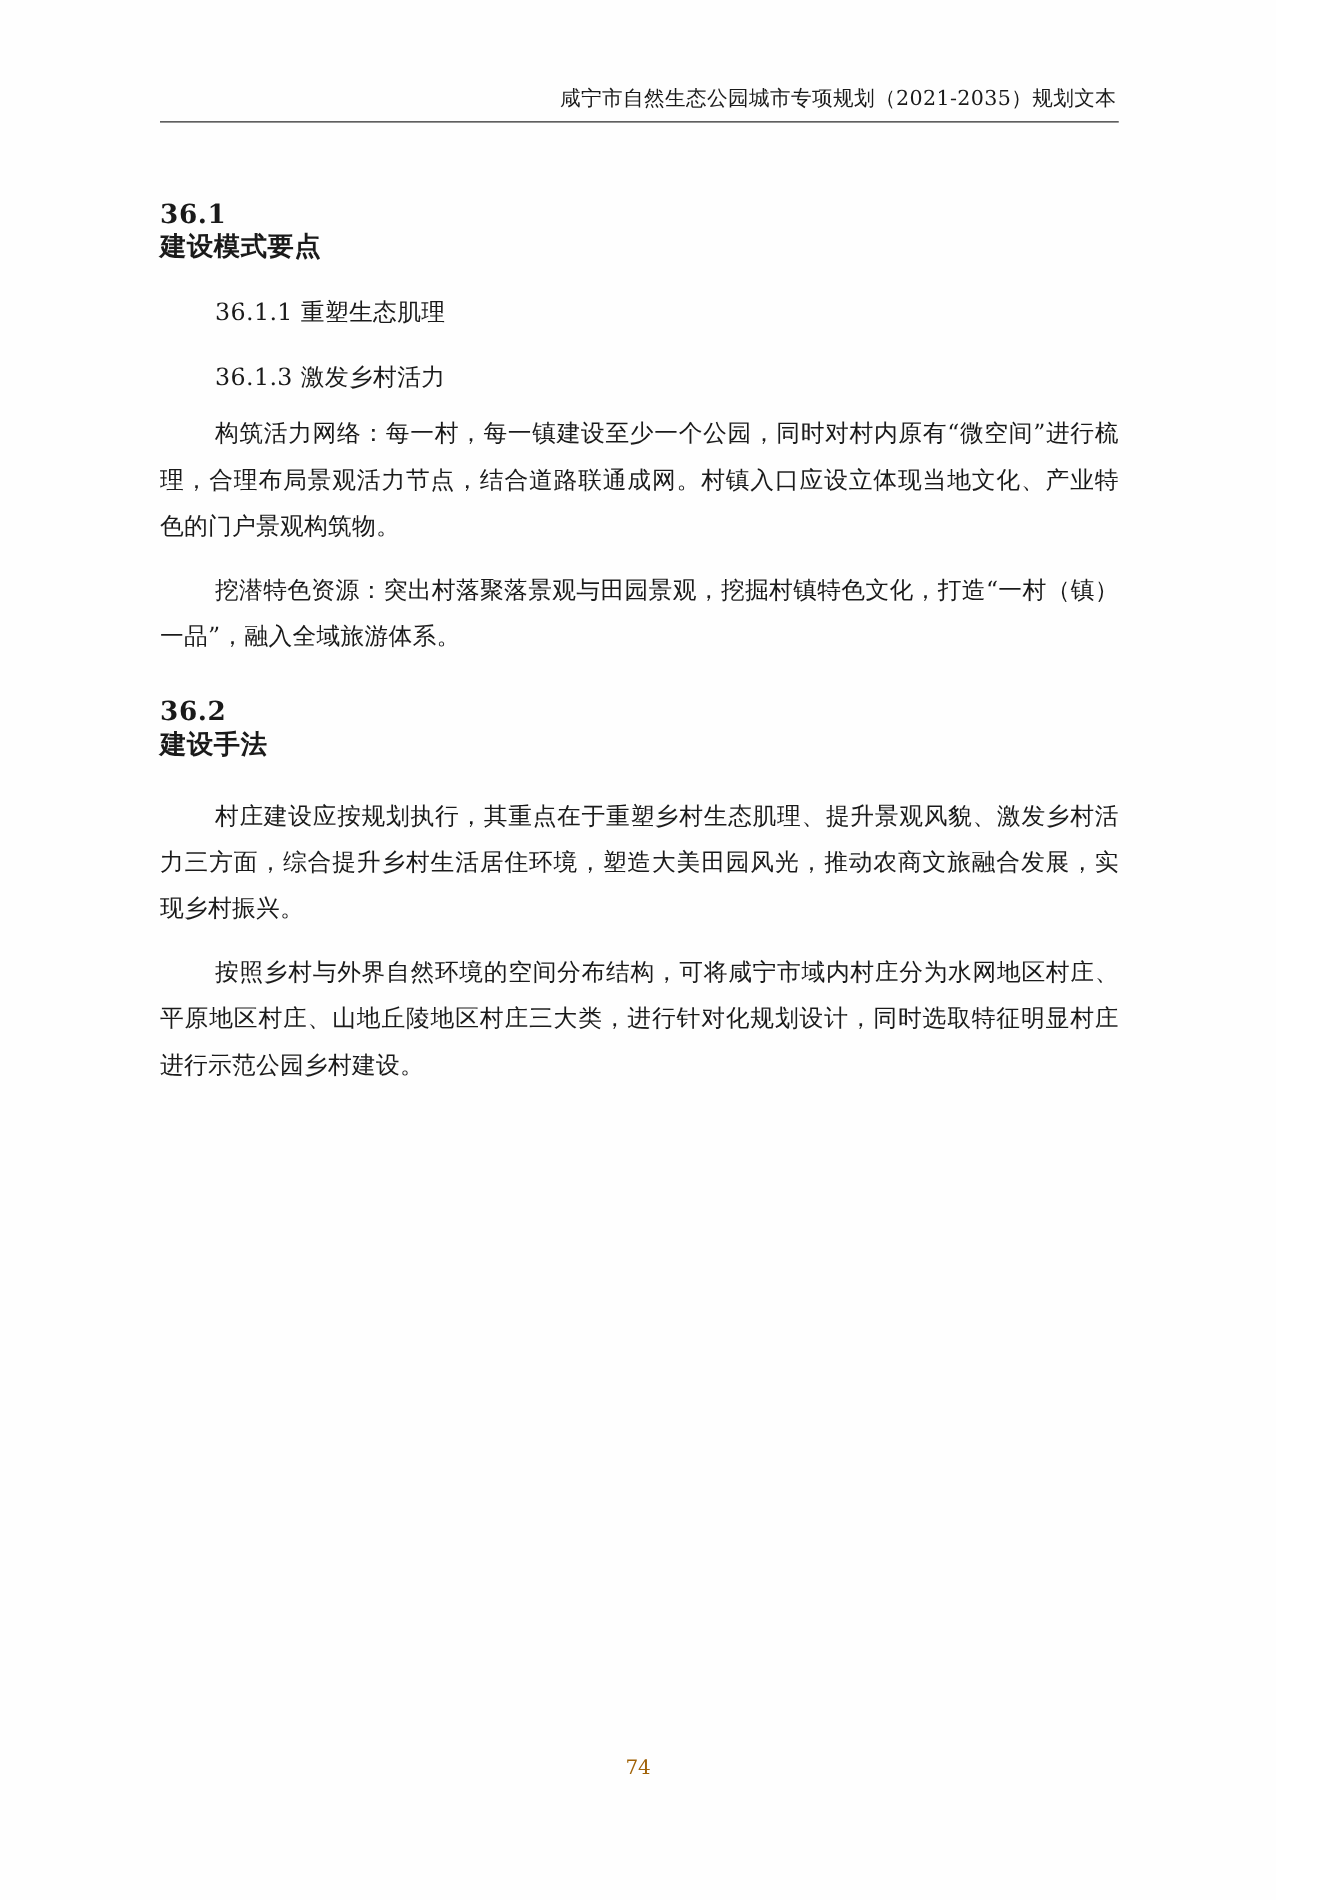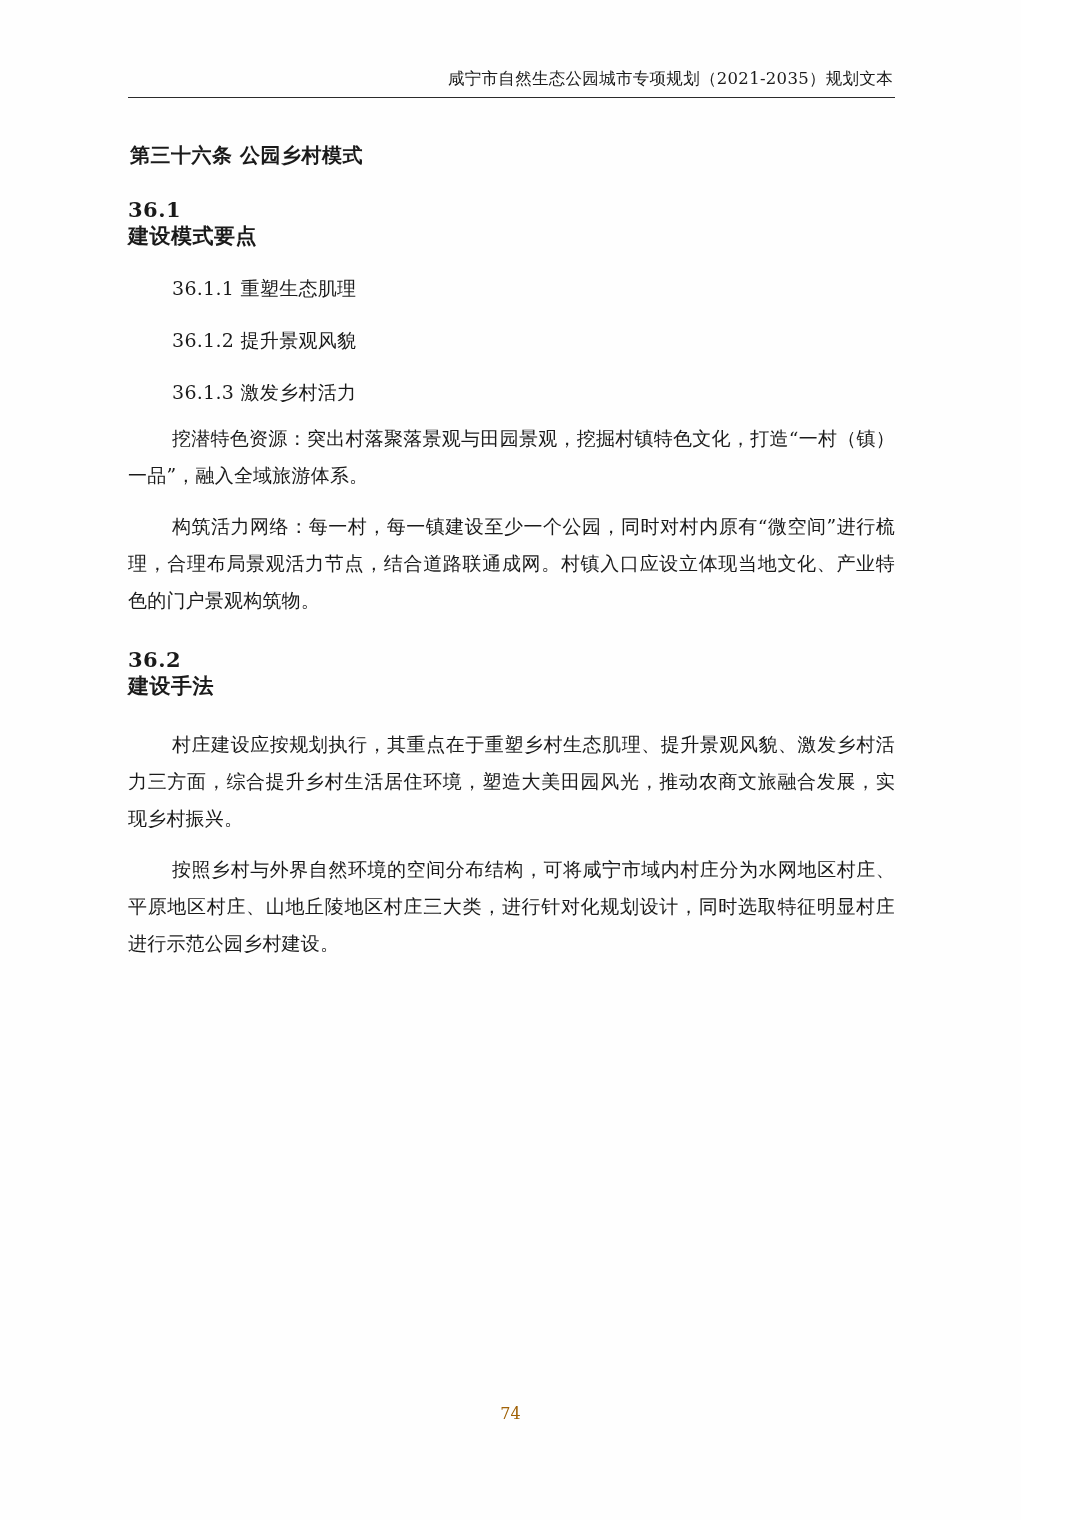--- a/index.html
+++ b/index.html
@@ -98,34 +98,32 @@
 </head>
 <body>
 
 <div class="page">
 
   <div class="header">咸宁市自然生态公园城市专项规划（2021-2035）规划文本</div>
   <div class="header-rule"></div>
 
   <div class="content">
 
-    <div class="article-title">第三十六条 公园乡村模式</div>
 
     <div class="h2">
       <span class="num">36.1</span>
       <span>建设模式要点</span>
     </div>
 
     <div class="h3">36.1.1 重塑生态肌理</div>
 
-    <div class="h3">36.1.2 提升景观风貌</div>
 
     <div class="h3">36.1.3 激发乡村活力</div>
+    <p class="body">构筑活力网络：每一村，每一镇建设至少一个公园，同时对村内原有“微空间”进行梳理，合理布局景观活力节点，结合道路联通成网。村镇入口应设立体现当地文化、产业特色的门户景观构筑物。</p>
     <p class="body">挖潜特色资源：突出村落聚落景观与田园景观，挖掘村镇特色文化，打造“一村（镇）一品”，融入全域旅游体系。</p>
-    <p class="body">构筑活力网络：每一村，每一镇建设至少一个公园，同时对村内原有“微空间”进行梳理，合理布局景观活力节点，结合道路联通成网。村镇入口应设立体现当地文化、产业特色的门户景观构筑物。</p>
 
     <div class="h2">
       <span class="num">36.2</span>
       <span>建设手法</span>
     </div>
     <p class="body tight">村庄建设应按规划执行，其重点在于重塑乡村生态肌理、提升景观风貌、激发乡村活力三方面，综合提升乡村生活居住环境，塑造大美田园风光，推动农商文旅融合发展，实现乡村振兴。</p>
     <p class="body">按照乡村与外界自然环境的空间分布结构，可将咸宁市域内村庄分为水网地区村庄、平原地区村庄、山地丘陵地区村庄三大类，进行针对化规划设计，同时选取特征明显村庄进行示范公园乡村建设。</p>
 
   </div>
 

